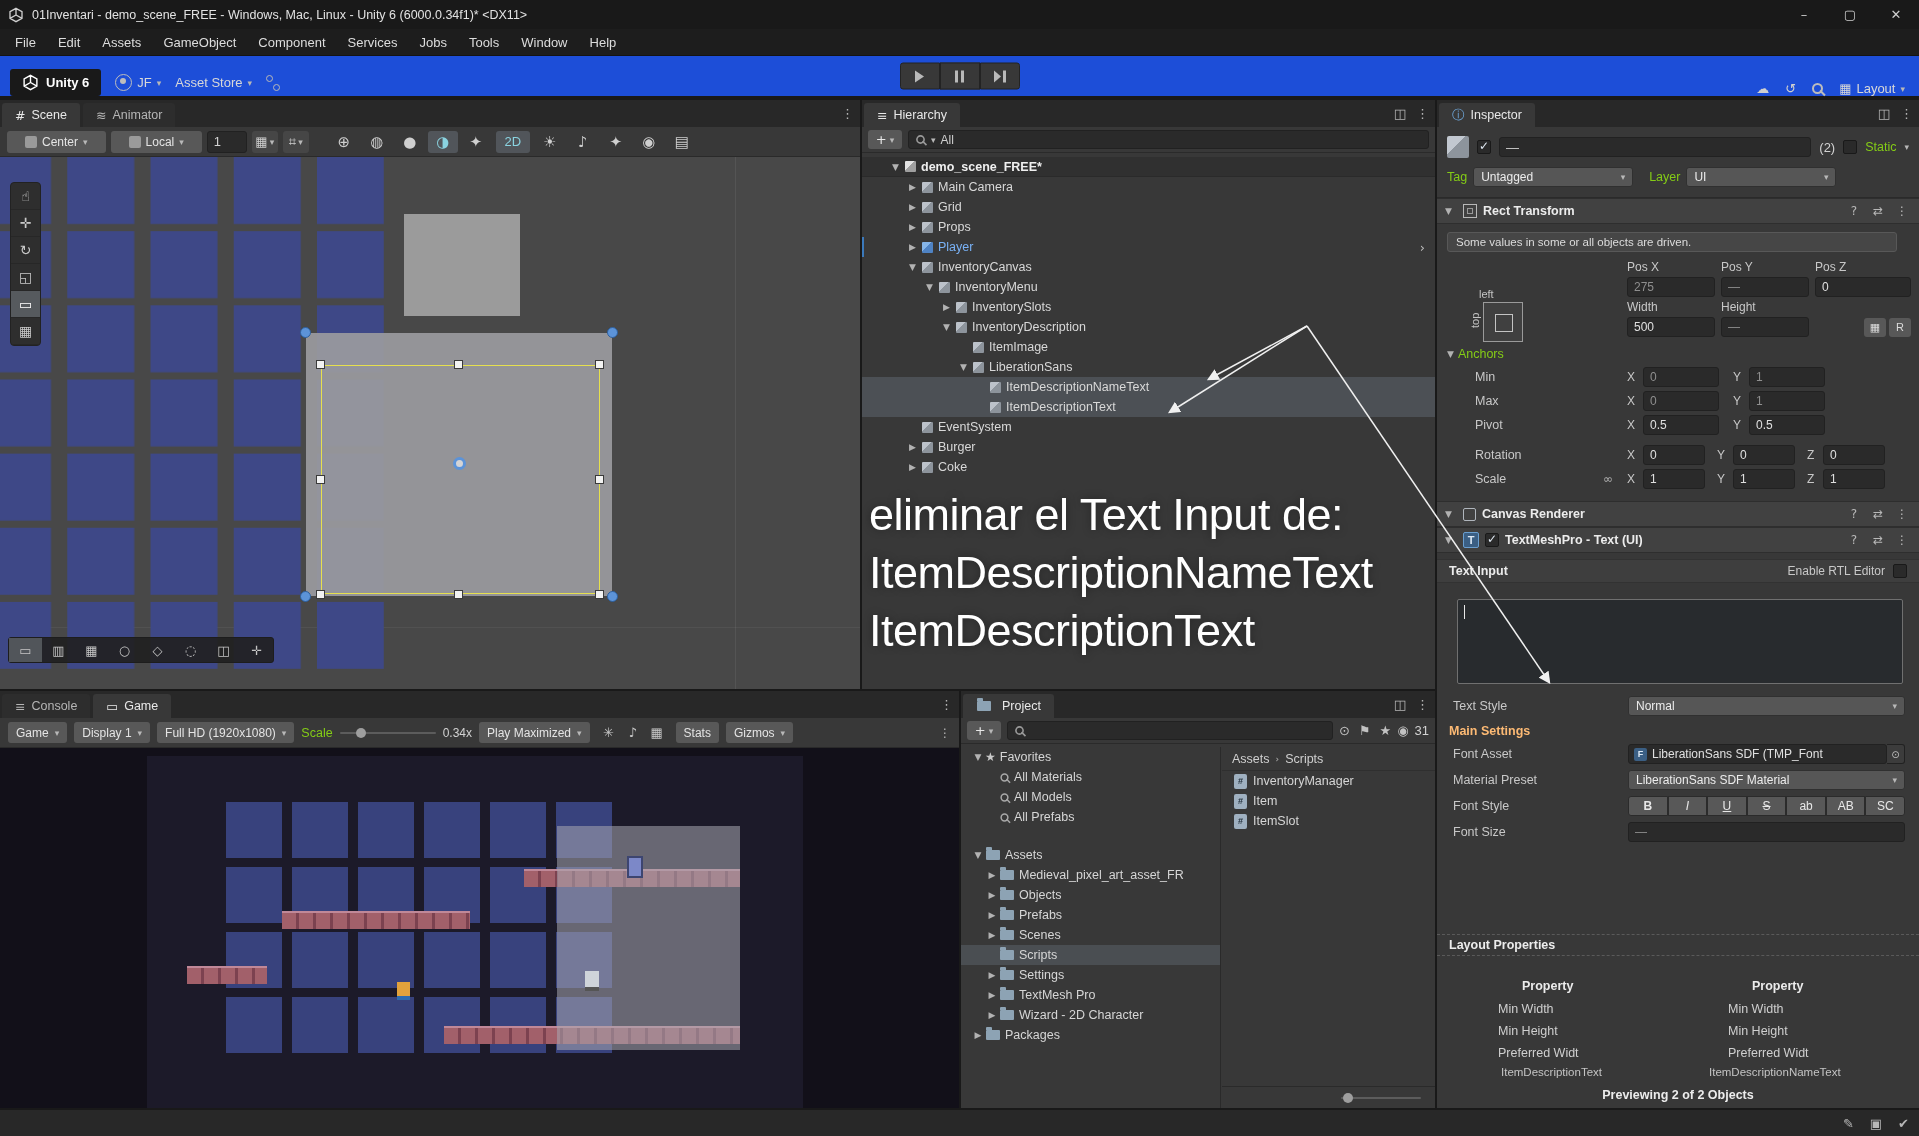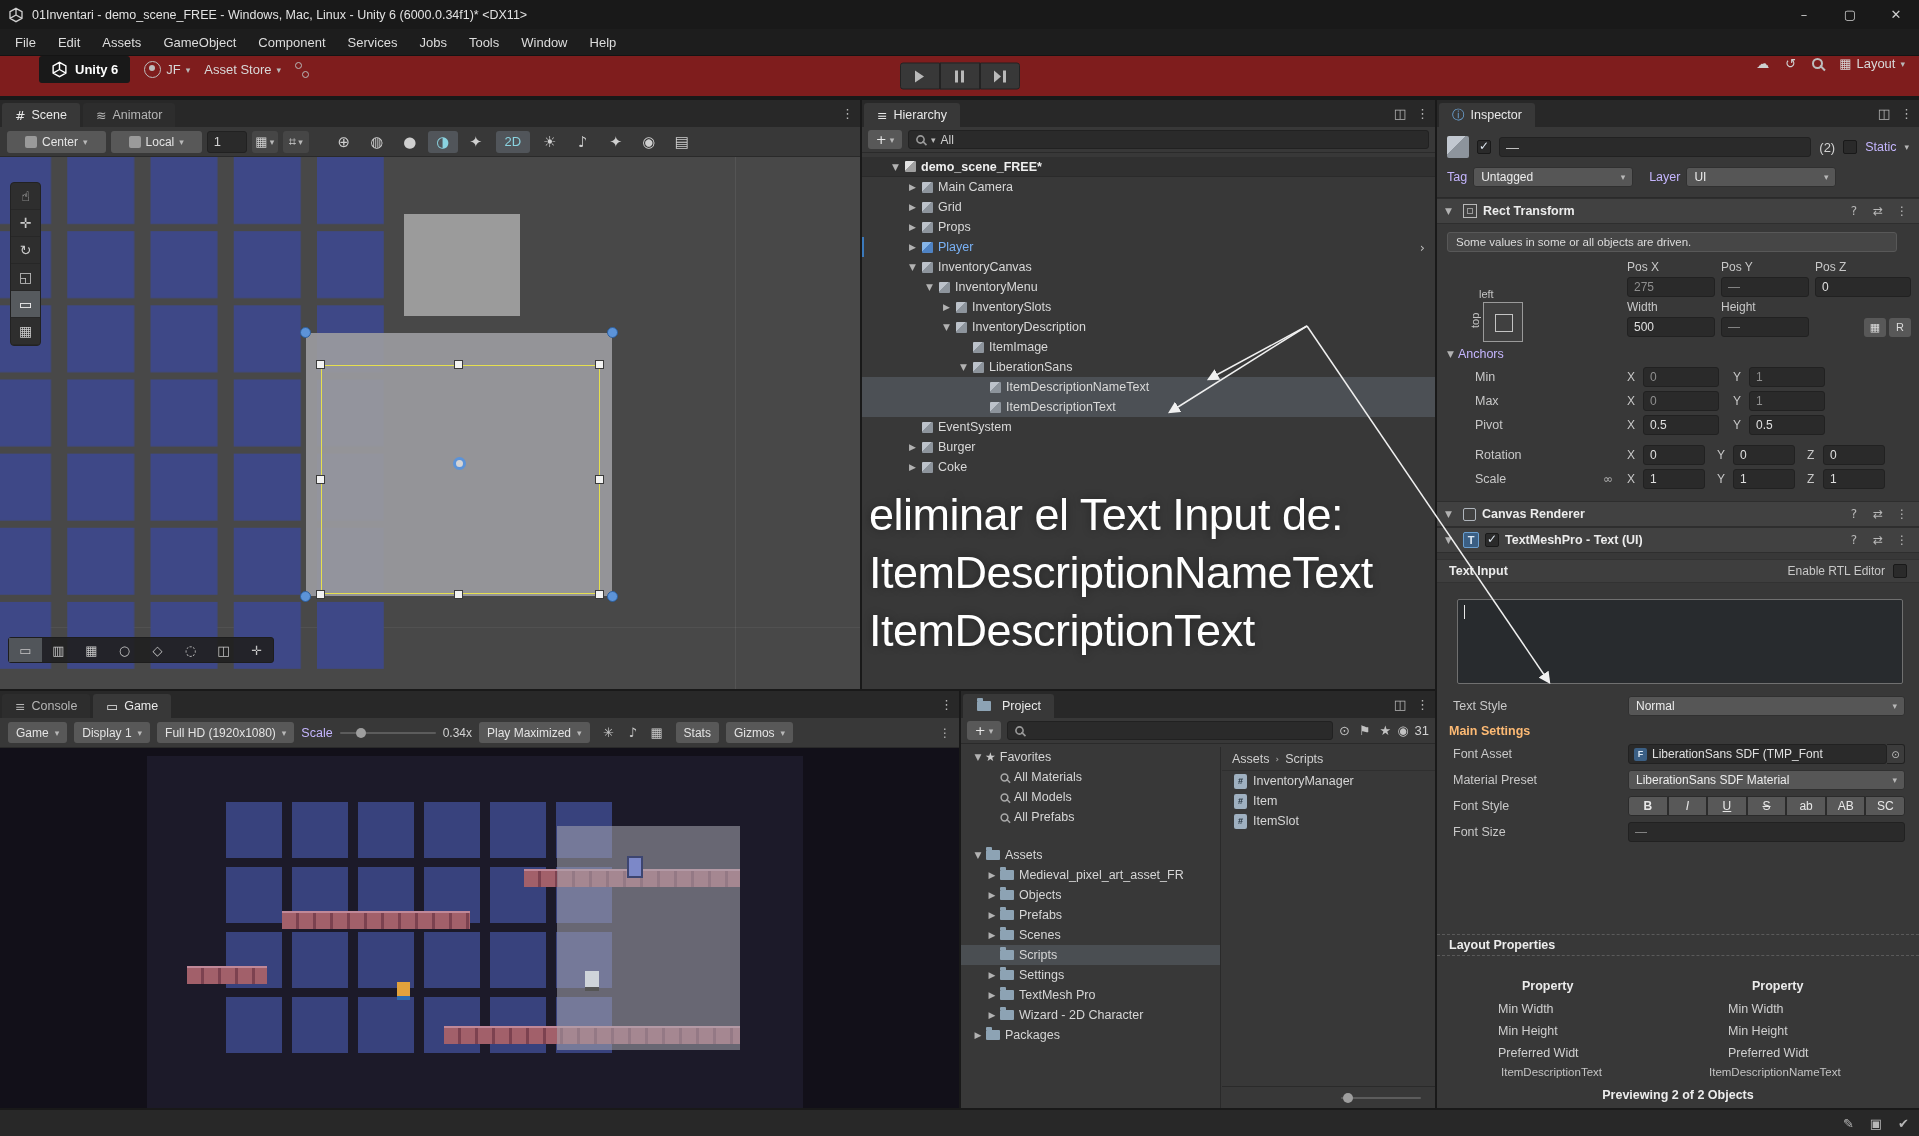--- a/index.html
+++ b/index.html
@@ -11,21 +11,21 @@
   .titlebar { height:29px; background:#191919; display:flex; align-items:center; gap:8px; padding-left:8px; color:#e2e2e2; position:relative; }
   .titlebar .title-text { font-size:12.5px; }
   .win-controls { position:absolute; right:0; top:0; height:29px; display:flex; }
   .win-btn { width:46px; height:29px; display:flex; align-items:center; justify-content:center; color:#cfcfcf; font-size:13px; }
 
   
   .menubar { height:27px; background:#1d1d1d; display:flex; align-items:center; padding-left:4px; border-bottom:1px solid #141414; }
   .menu-item { padding:4px 11px; font-size:13px; color:#dddddd; }
 
   
-  .toolbar { height:42px; background:#7f1d1d; border-bottom:2px solid #191919; display:flex; align-items:flex-start; position:relative;padding-left:29px; }
+  .toolbar { height:42px; background:#1d4ed8; border-bottom:2px solid #191919; display:flex; align-items:flex-end; position:relative; }
   .tb-left { display:flex; align-items:center; gap:14px; margin-left:10px; }
   .unity-badge { display:flex; align-items:center; gap:7px; background:#191919; border-radius:3px; padding:5px 12px; font-weight:bold; color:#fff; }
   .tb-item { display:flex; align-items:center; gap:5px; color:#d8d8d8; }
   .avatar-circle { width:17px; height:17px; border-radius:50%; border:1.5px solid #bdbdbd; position:relative; }
   .avatar-circle::after { content:""; position:absolute; left:4px; top:3px; width:6px; height:6px; border-radius:50%; background:#bdbdbd; }
   .caret { font-size:9px; color:#b8b8b8; }
   .branch-ic { width:14px; height:16px; position:relative; }
   .branch-ic::before, .branch-ic::after { content:""; position:absolute; width:5px; height:5px; border:1.5px solid #b8b8b8; border-radius:50%; }
   .branch-ic::before { left:0; top:0; } .branch-ic::after { right:0; bottom:0; }
   .tb-center { position:absolute; left:50%; top:50%; transform:translate(-50%,-50%); display:flex; }
@@ -124,21 +124,21 @@
   
   #inspector-panel { left:1437px; top:100px; width:482px; height:1008px; }
   .insp-scroll { position:absolute; top:27px; left:0; right:0; bottom:0; overflow:hidden; }
   .insp-header { padding:7px 10px 8px 10px; border-bottom:1px solid #2a2a2a; }
   .ih-row1 { display:flex; align-items:center; gap:8px; height:26px; }
   .big-cube { width:22px; height:22px; border-radius:2px; background:linear-gradient(135deg,#c2c8d0 0 42%,#8d949c 42%); }
   .cb { width:14px; height:14px; background:#2a2a2a; border:1px solid #191919; border-radius:2px; position:relative; flex:none; }
   .cb.checked::after { content:"✓"; position:absolute; left:1px; top:-2px; color:#dfe8f2; font-size:12px; font-family:"DejaVu Sans",sans-serif; }
   .name-field { flex:1; height:20px; background:#2a2a2a; border:1px solid #212121; border-radius:3px; display:flex; align-items:center; padding:0 6px; }
   .ih-row2 { display:flex; align-items:center; gap:6px; height:24px; margin-top:5px; }
-  .ilabel { color:#c4b5fd; font-size:12.5px; }
+  .ilabel { color:#84cc16; font-size:12.5px; }
   .dd { height:20px; background:#565656; border:1px solid #303030; border-radius:3px; display:flex; align-items:center; gap:6px; padding:0 7px; font-size:12px; color:#ececec; }
   .dd .caret { margin-left:auto; }
   .comp-head { height:26px; background:#414141; border-top:1px solid #2e2e2e; border-bottom:1px solid #2e2e2e; display:flex; align-items:center; gap:6px; padding:0 8px; }
   .comp-head .fold { font-size:9px; color:#b2b2b2; width:12px; font-family:"DejaVu Sans",sans-serif; }
   .comp-head .ctitle { font-weight:bold; font-size:12.5px; color:#ececec; }
   .comp-head .spacer { flex:1; }
   .comp-head .hic { color:#b8b8b8; font-size:12px; width:18px; text-align:center; }
   .tmp-ic { width:16px; height:16px; background:#3b5f84; border:1px solid #6a9fd0; border-radius:2px; color:#dce8f4; font-size:11px; font-weight:bold; display:flex; align-items:center; justify-content:center; }
   .anchor-ic { width:14px; height:14px; border:1.5px solid #b8b8b8; position:relative; }
   .anchor-ic::after { content:""; position:absolute; inset:3px; border:1px solid #9a9a9a; }

